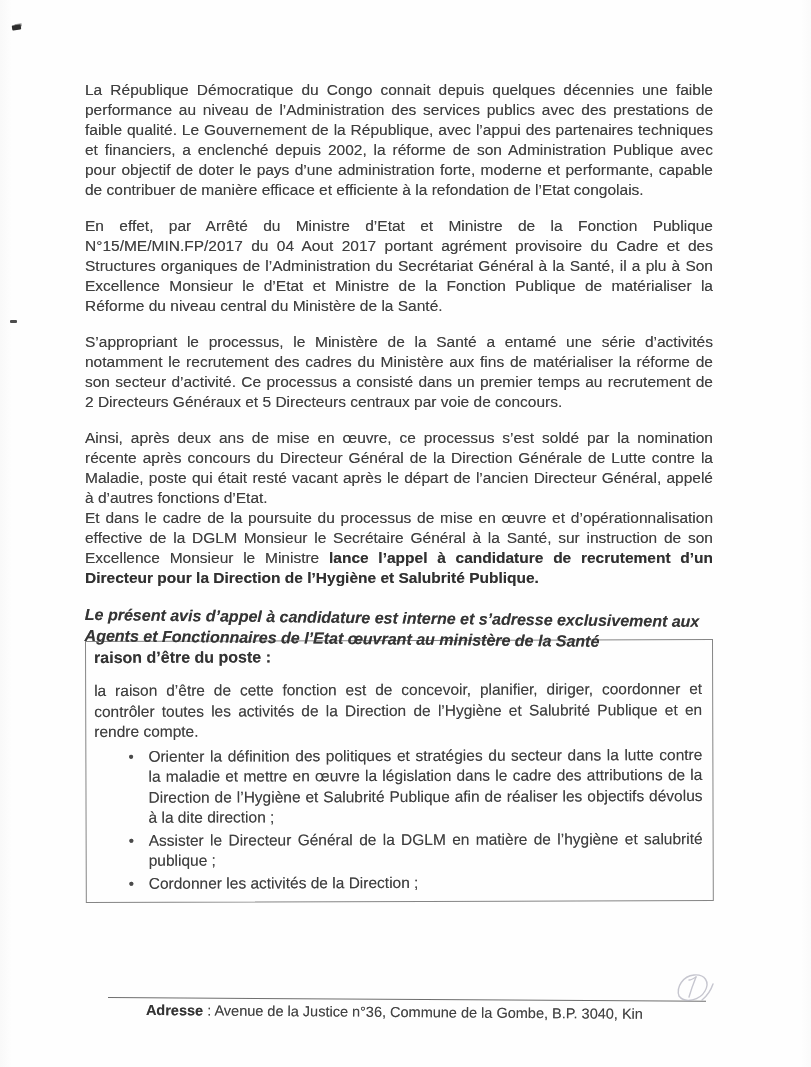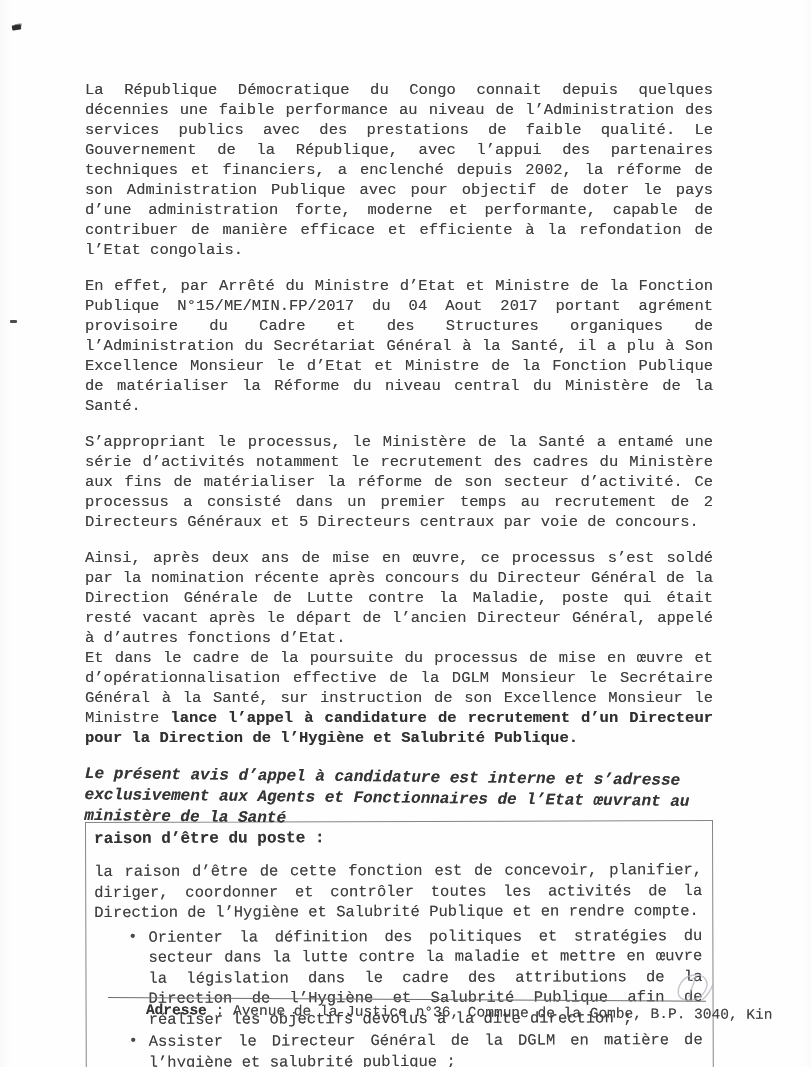--- a/index.html
+++ b/index.html
@@ -2,21 +2,21 @@
 <html lang="fr"><head>
 <meta charset="utf-8">
 <style>
   html, body { margin: 0; padding: 0; background: #ffffff; }
   .page {
     position: relative;
     width: 811px;
     height: 1067px;
     background: #fefefe;
     overflow: hidden;
-    font-family: Liberation Mono, monospace;
+    font-family: Liberation Sans, sans-serif;
     color: #3f3f3f;
   }
   
   .page::after {
     content: "";
     position: absolute; inset: 0;
     pointer-events: none;
     background:
       linear-gradient(90deg, rgba(180,180,180,0.07), rgba(255,255,255,0) 12px),
       linear-gradient(270deg, rgba(180,180,180,0.05), rgba(255,255,255,0) 10px);

